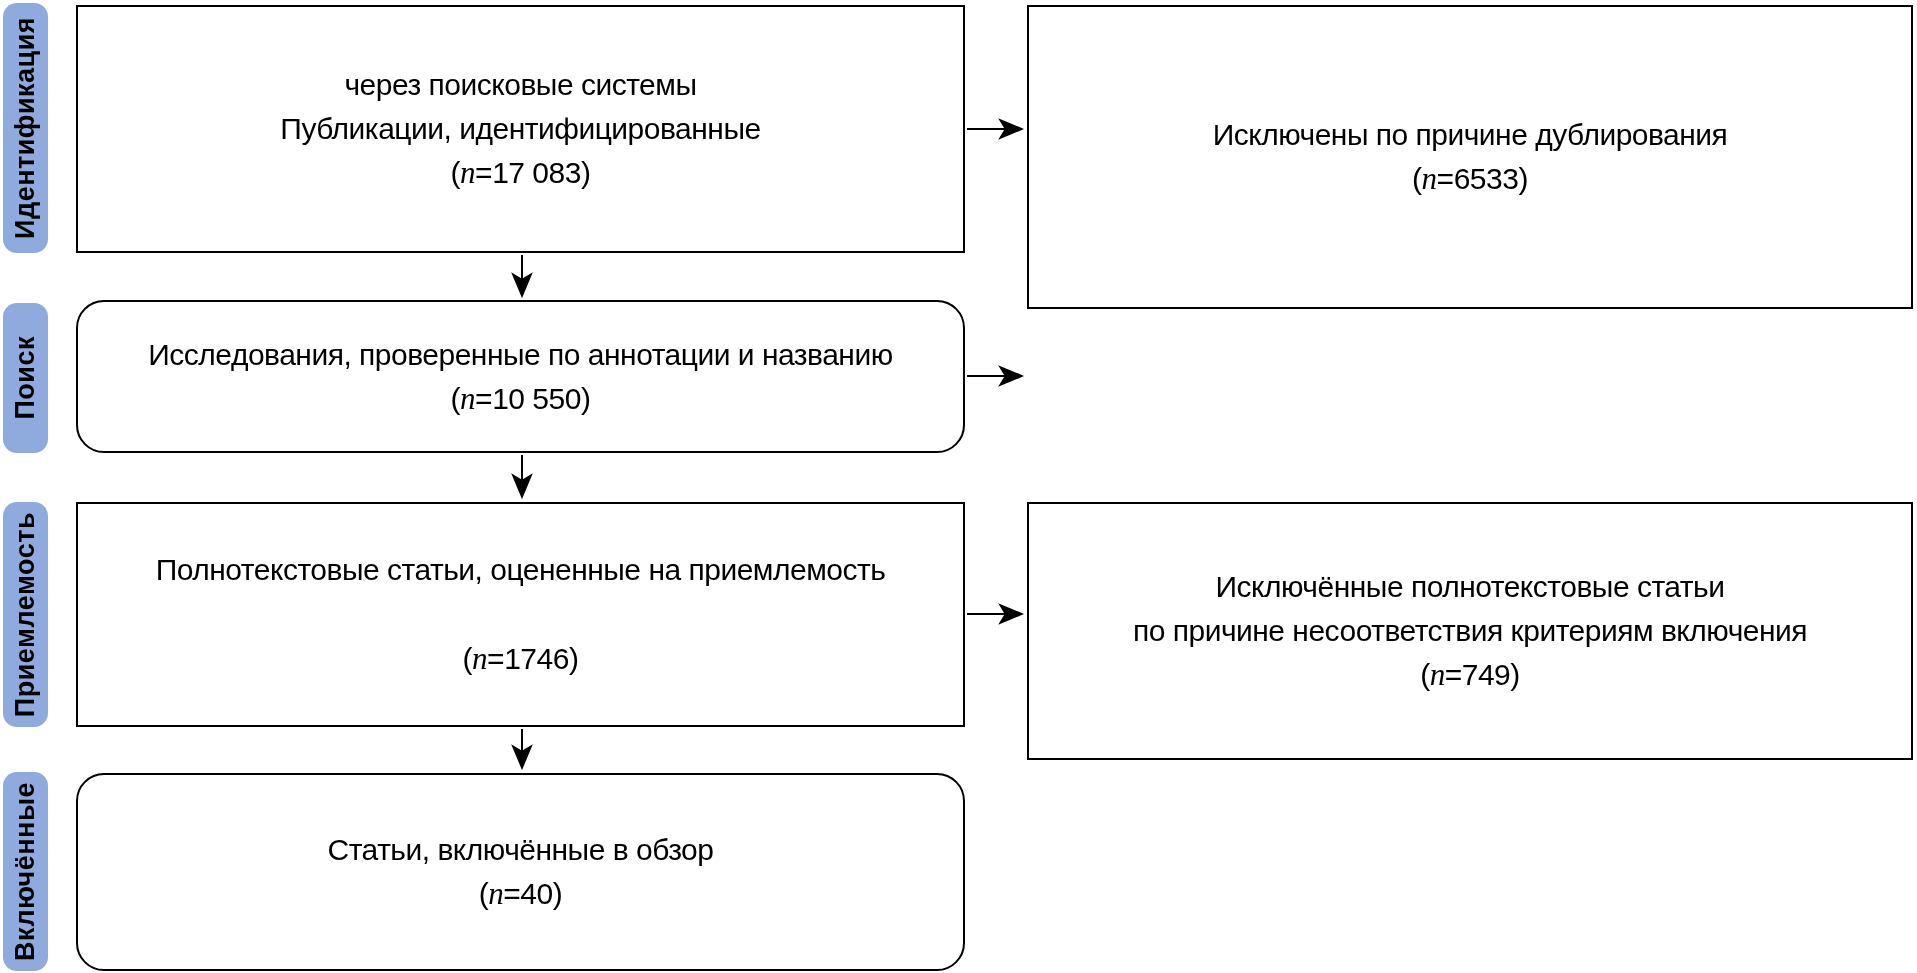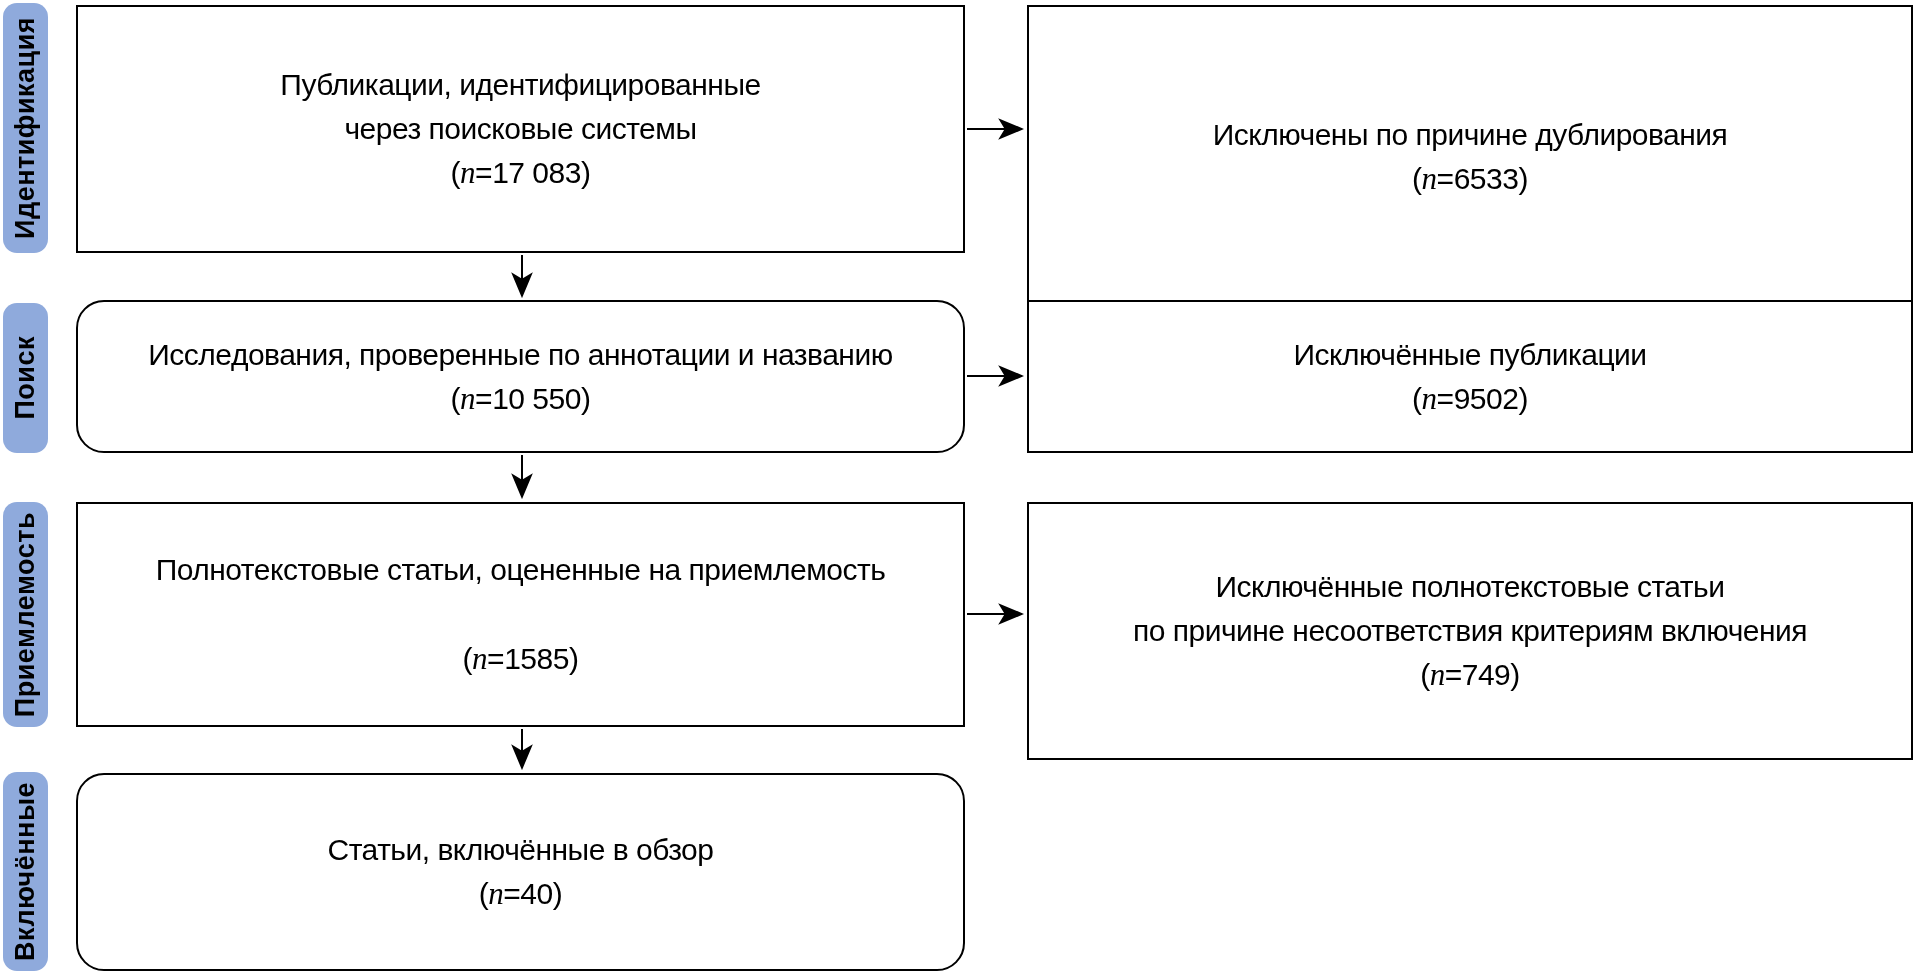--- a/index.html
+++ b/index.html
@@ -87,49 +87,45 @@
     <span class="vtxt">Поиск</span>
   </div>
   <div class="stage-label" id="stage-3">
     <span class="vtxt">Приемлемость</span>
   </div>
   <div class="stage-label" id="stage-4">
     <span class="vtxt">Включённые</span>
   </div>
 
   <div class="flow-box" id="lbox-1">
+    <div class="line">через поисковые системы</div>
     <div class="line">Публикации, идентифицированные</div>
-    <div class="line">через поисковые системы</div>
     <div class="line nline"><span>(</span><i>n</i><span>=</span><span>17 083</span><span>)</span></div>
   </div>
 
   <div class="flow-box" id="lbox-2">
     <div class="line">Исследования, проверенные по аннотации и названию</div>
     <div class="line nline"><span>(</span><i>n</i><span>=</span><span>10 550</span><span>)</span></div>
   </div>
 
   <div class="flow-box" id="lbox-3">
     <div class="line">Полнотекстовые статьи, оцененные на приемлемость</div>
-    <div class="line nline"><span>(</span><i>n</i><span>=</span><span>1585</span><span>)</span></div>
+    <div class="line nline"><span>(</span><i>n</i><span>=</span><span>1746</span><span>)</span></div>
   </div>
 
   <div class="flow-box" id="lbox-4">
     <div class="line">Статьи, включённые в обзор</div>
     <div class="line nline"><span>(</span><i>n</i><span>=</span><span>40</span><span>)</span></div>
   </div>
 
   <div class="flow-box" id="rbox-1">
     <div class="line">Исключены по причине дублирования</div>
     <div class="line nline"><span>(</span><i>n</i><span>=</span><span>6533</span><span>)</span></div>
   </div>
 
-  <div class="flow-box" id="rbox-2">
-    <div class="line">Исключённые публикации</div>
-    <div class="line nline"><span>(</span><i>n</i><span>=</span><span>9502</span><span>)</span></div>
-  </div>
 
   <div class="flow-box" id="rbox-3">
     <div class="line">Исключённые полнотекстовые статьи</div>
     <div class="line">по причине несоответствия критериям включения</div>
     <div class="line nline"><span>(</span><i>n</i><span>=</span><span>749</span><span>)</span></div>
   </div>
 
   <svg class="arrows" viewBox="0 0 1917 973" xmlns="http://www.w3.org/2000/svg">
     <defs>
       <marker id="ah" viewBox="0 0 12 10" refX="11" refY="5" markerWidth="13" markerHeight="11" orient="auto-start-reverse">

